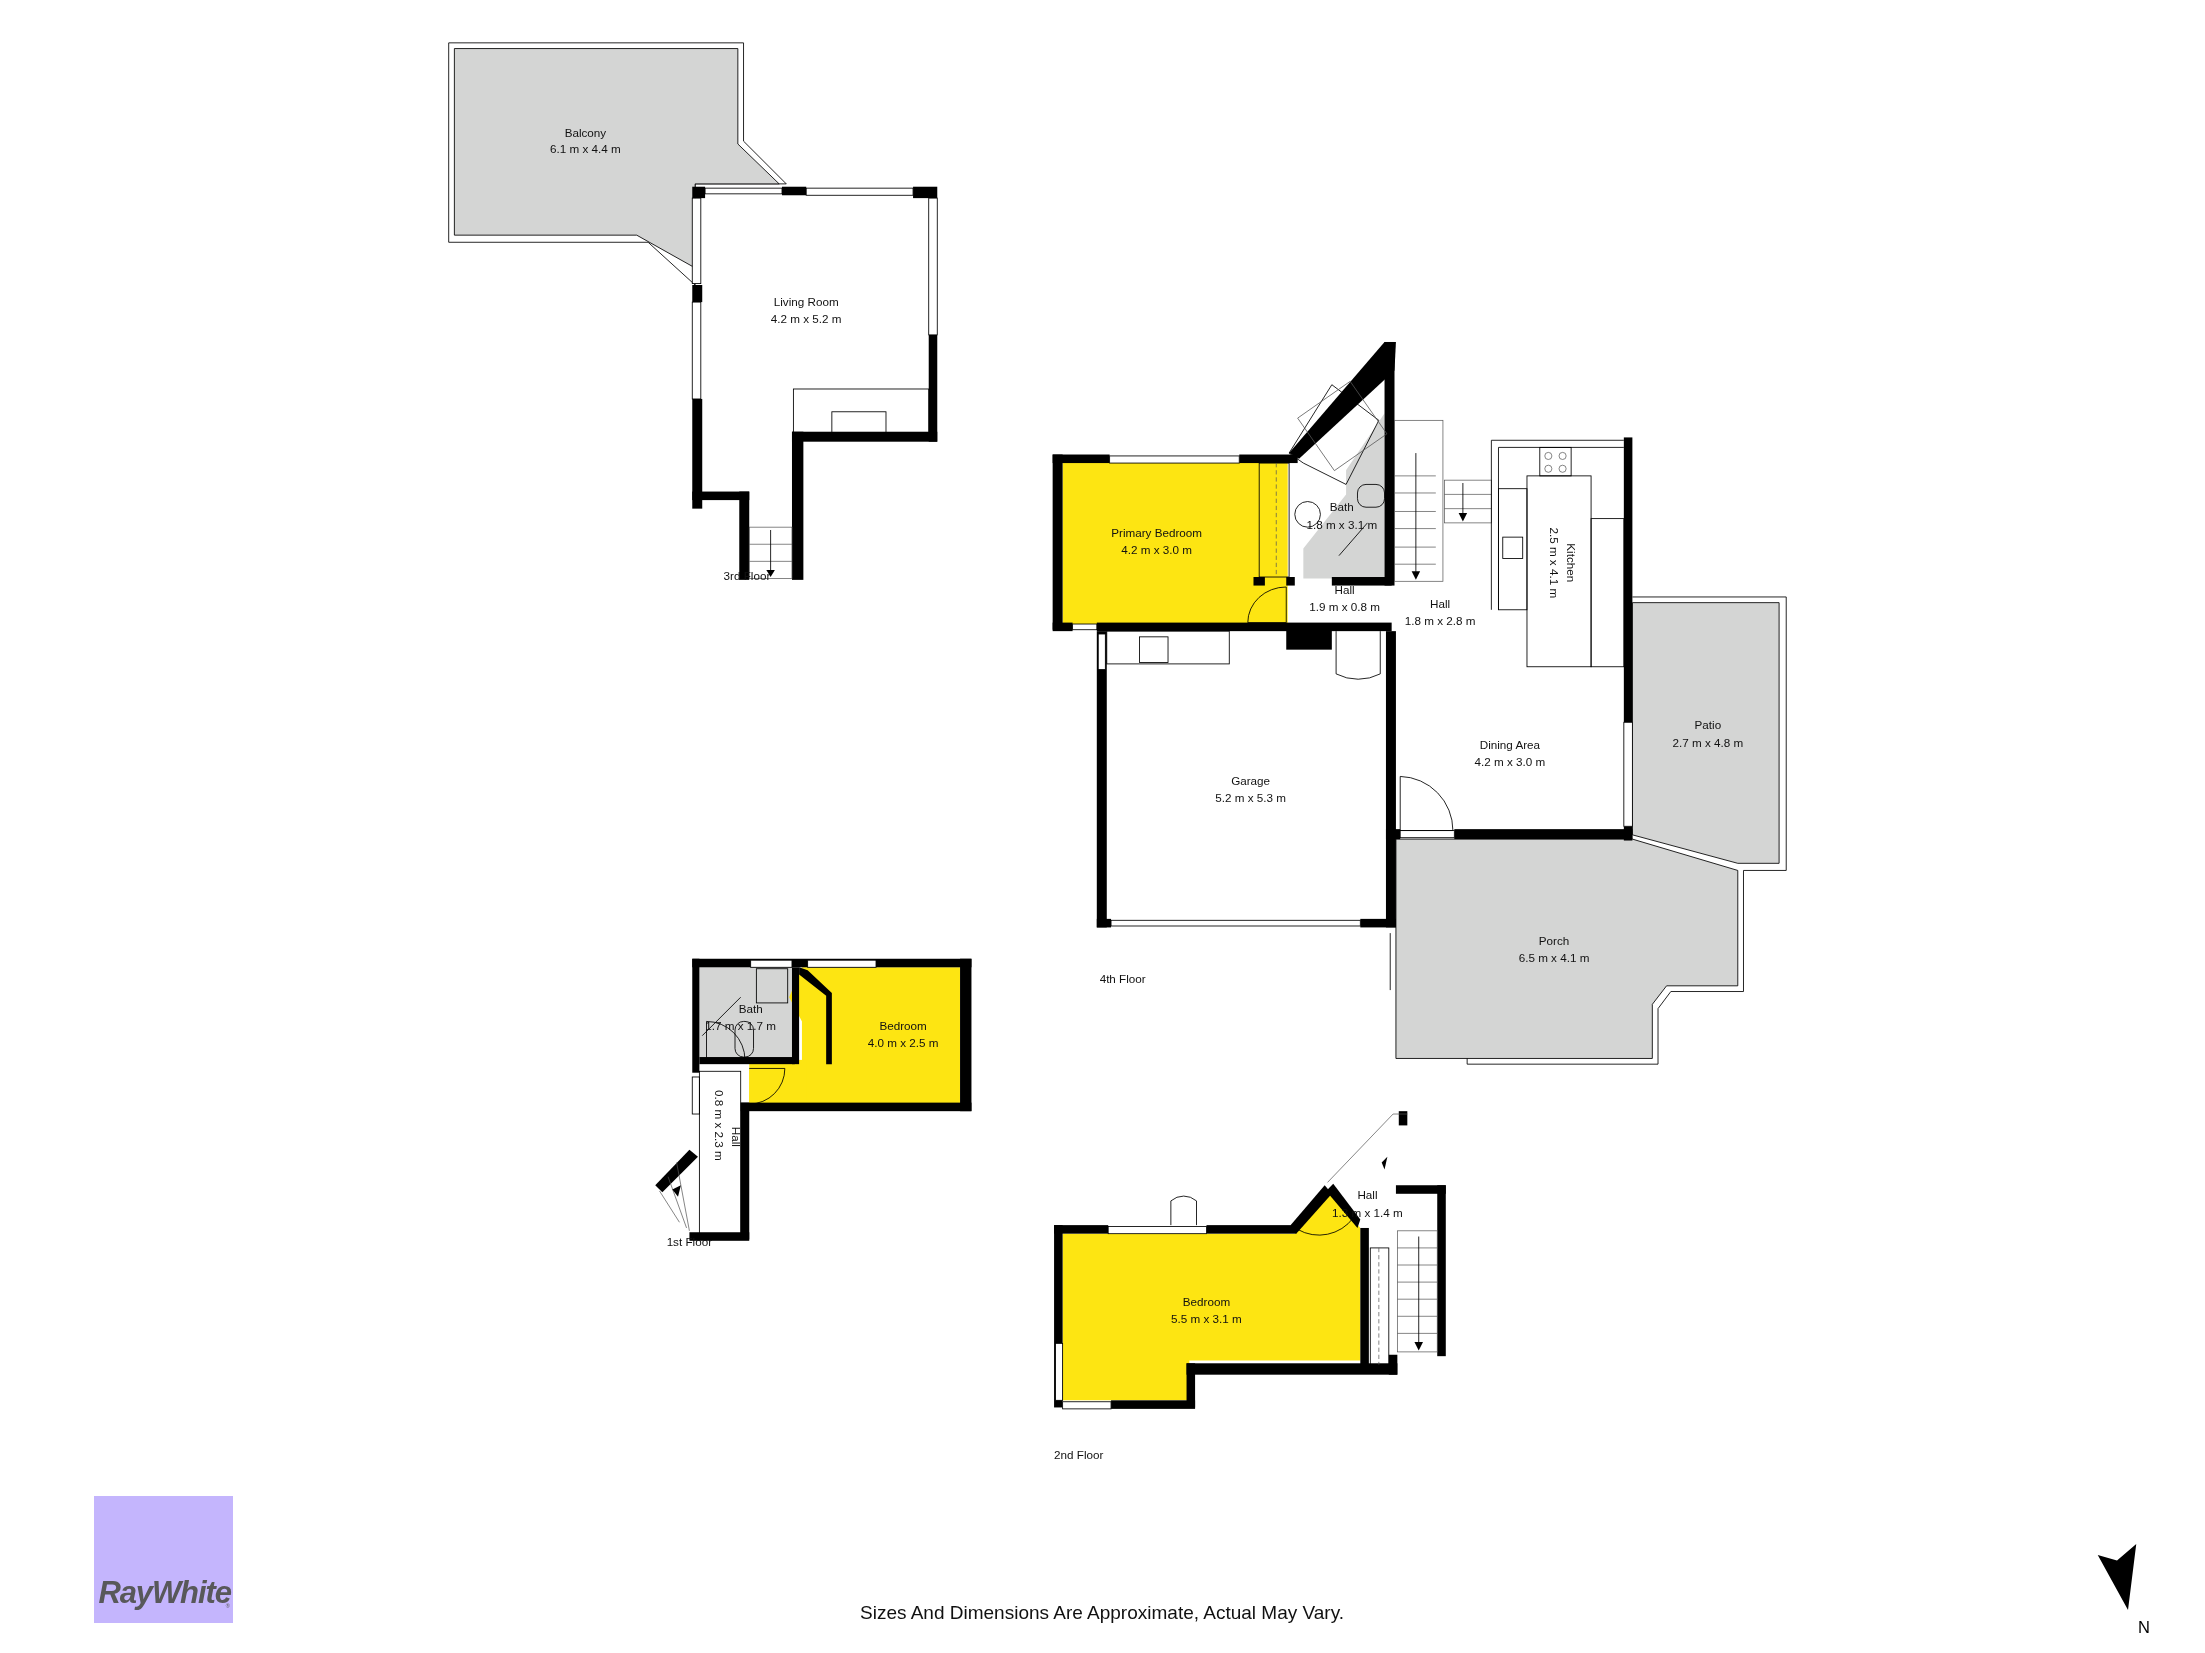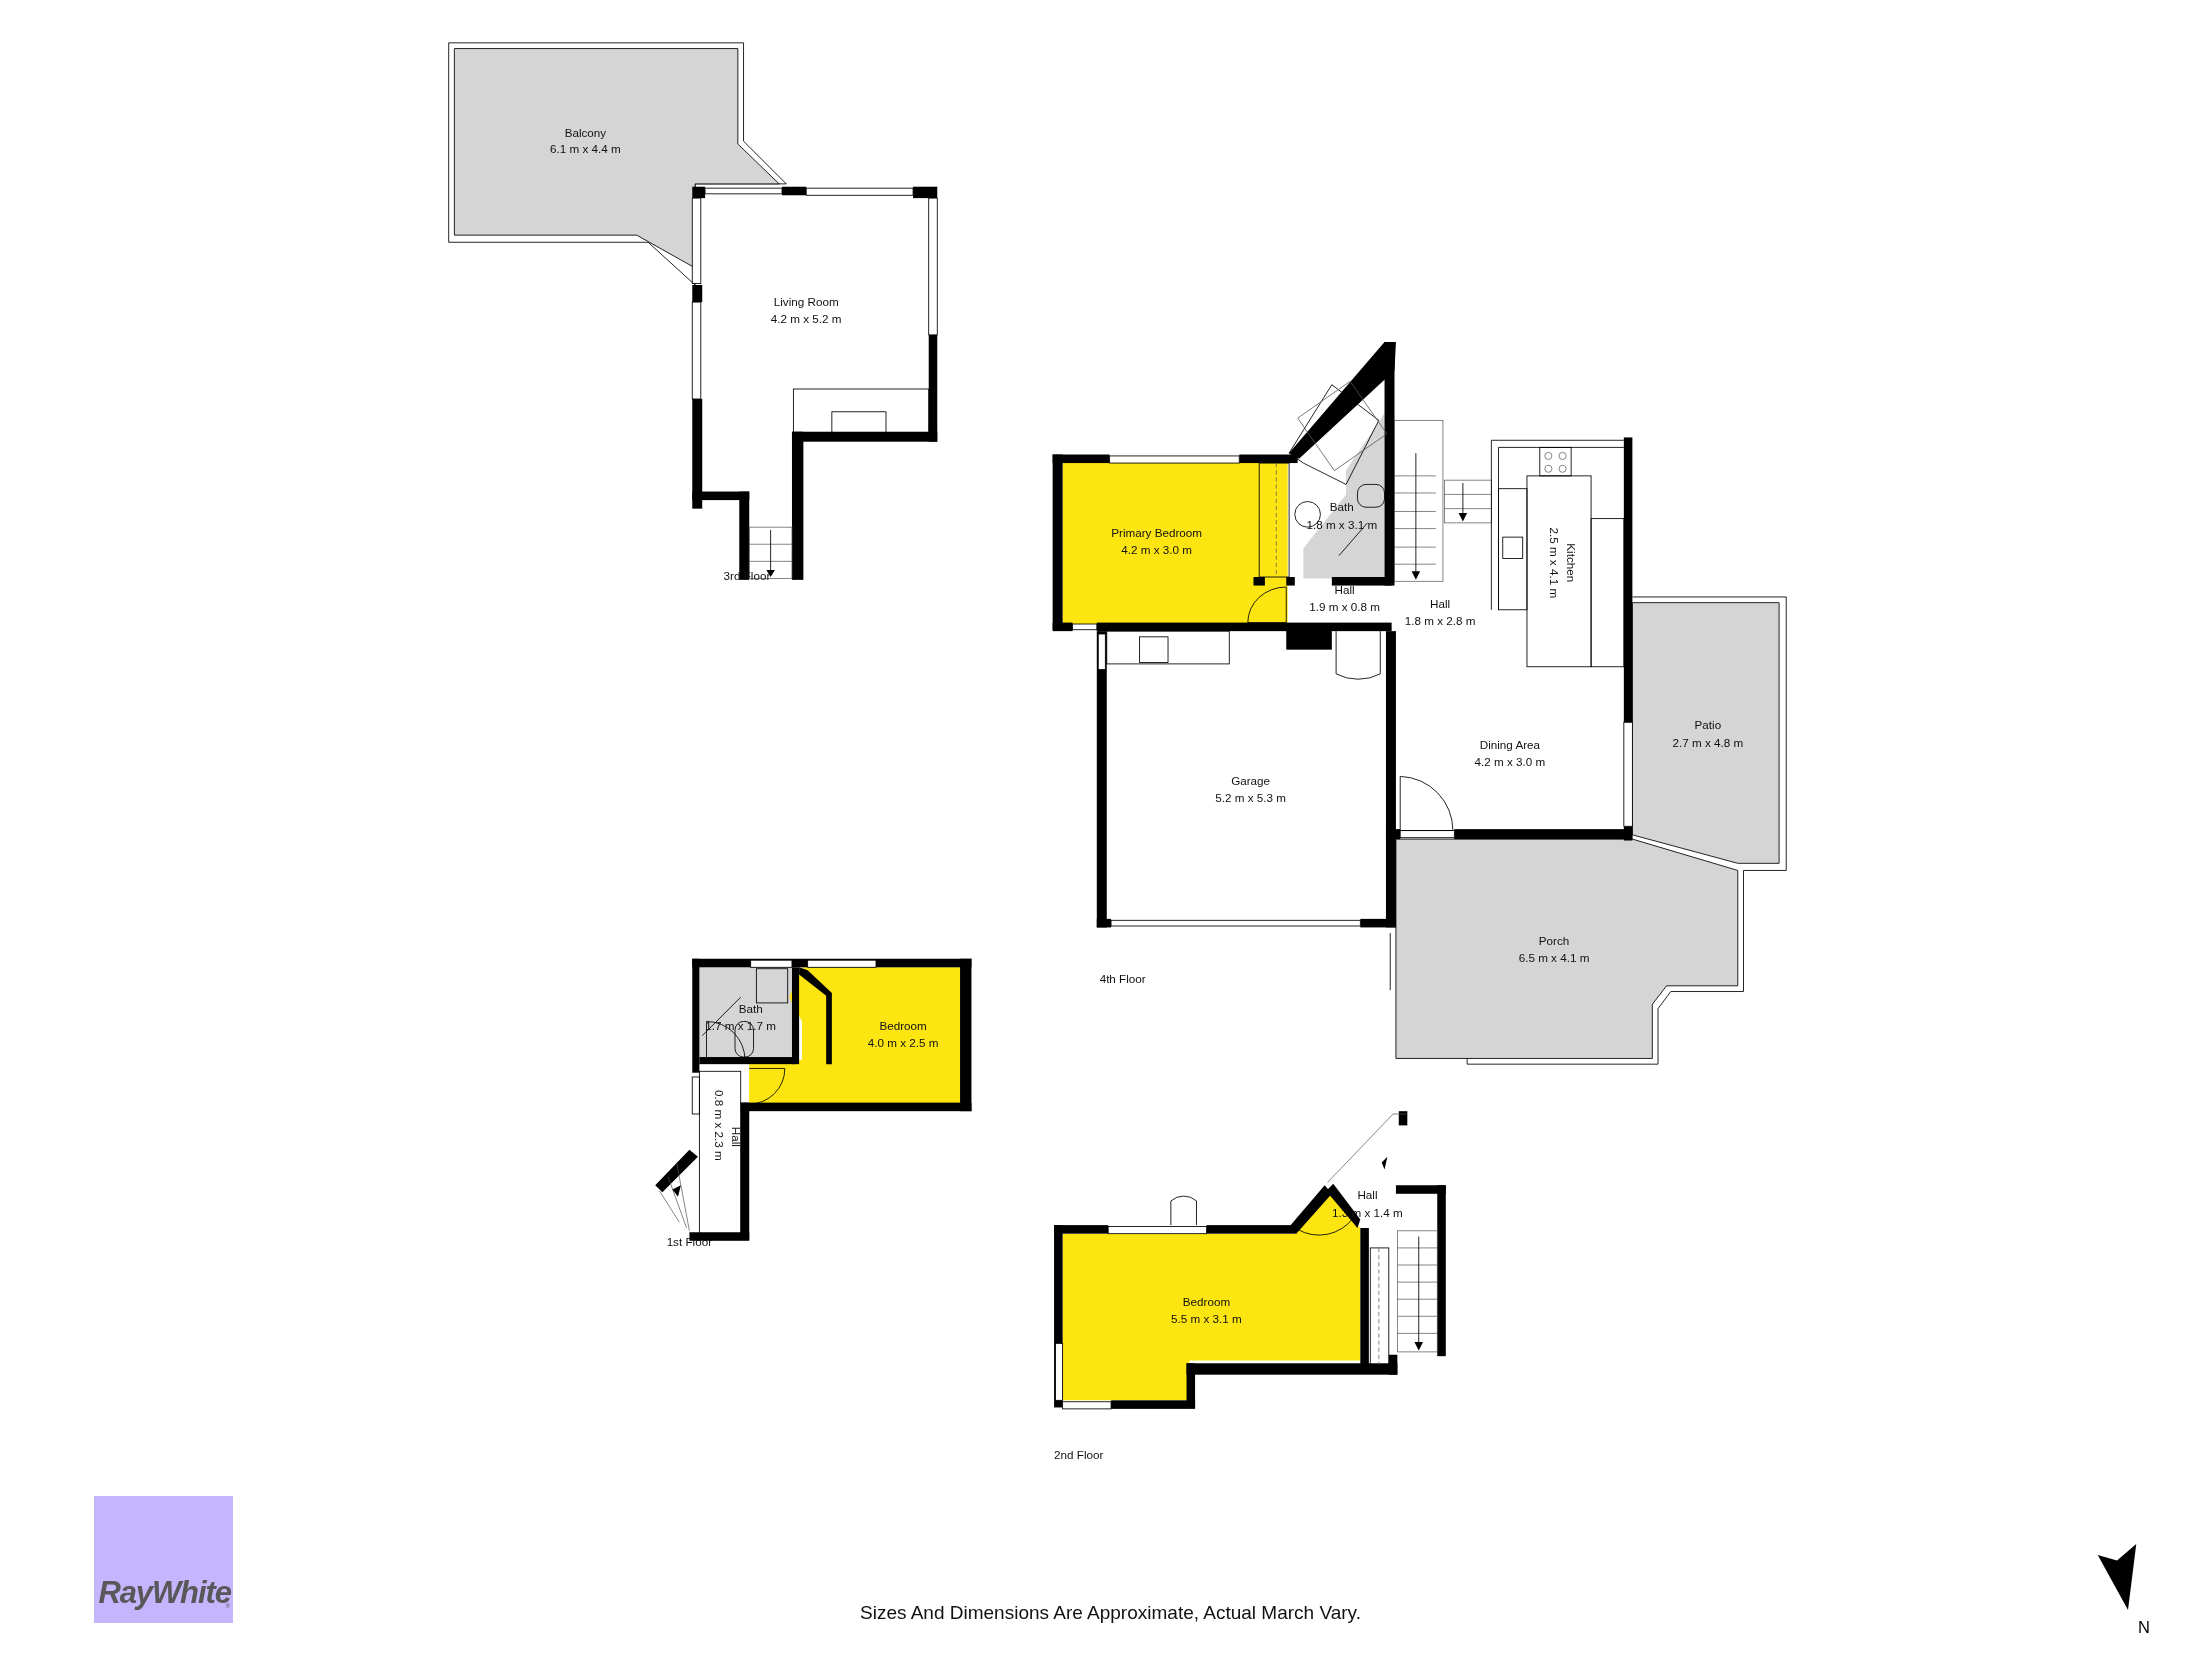--- a/index.html
+++ b/index.html
@@ -263,19 +263,19 @@
     <text class="lbl" x="960" y="854">1.3 m x 1.4 m</text>
     <text class="flbl" x="740" y="1024">2nd Floor</text>
   </g>
 </svg>
 
 <div class="logo">
   <span class="logo-text">RayWhite</span>
   <span class="logo-reg">®</span>
 </div>
 
-<div class="disclaimer">Sizes And Dimensions Are Approximate, Actual March Vary.</div>
+<div class="disclaimer">Sizes And Dimensions Are Approximate, Actual May Vary.</div>
 
 <svg class="compass" viewBox="0 0 120 180">
   <polygon points="5,20 40,30 75,0 60,120" fill="#000"></polygon>
 </svg>
 <div class="compass-n">N</div>
 
 
 </body></html>

